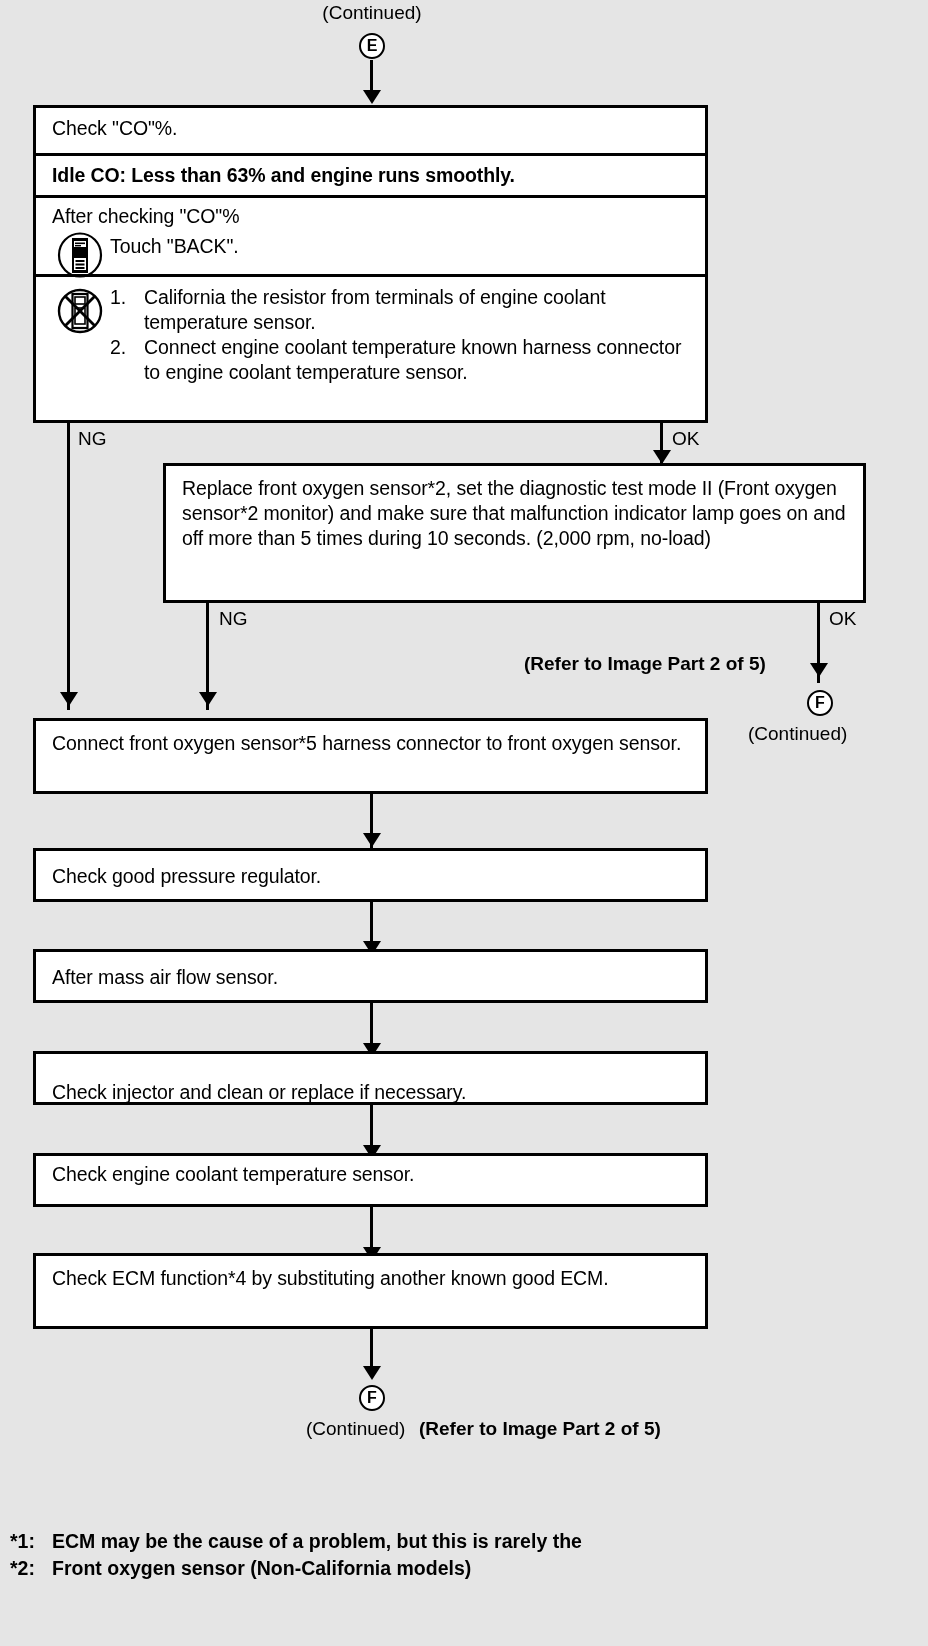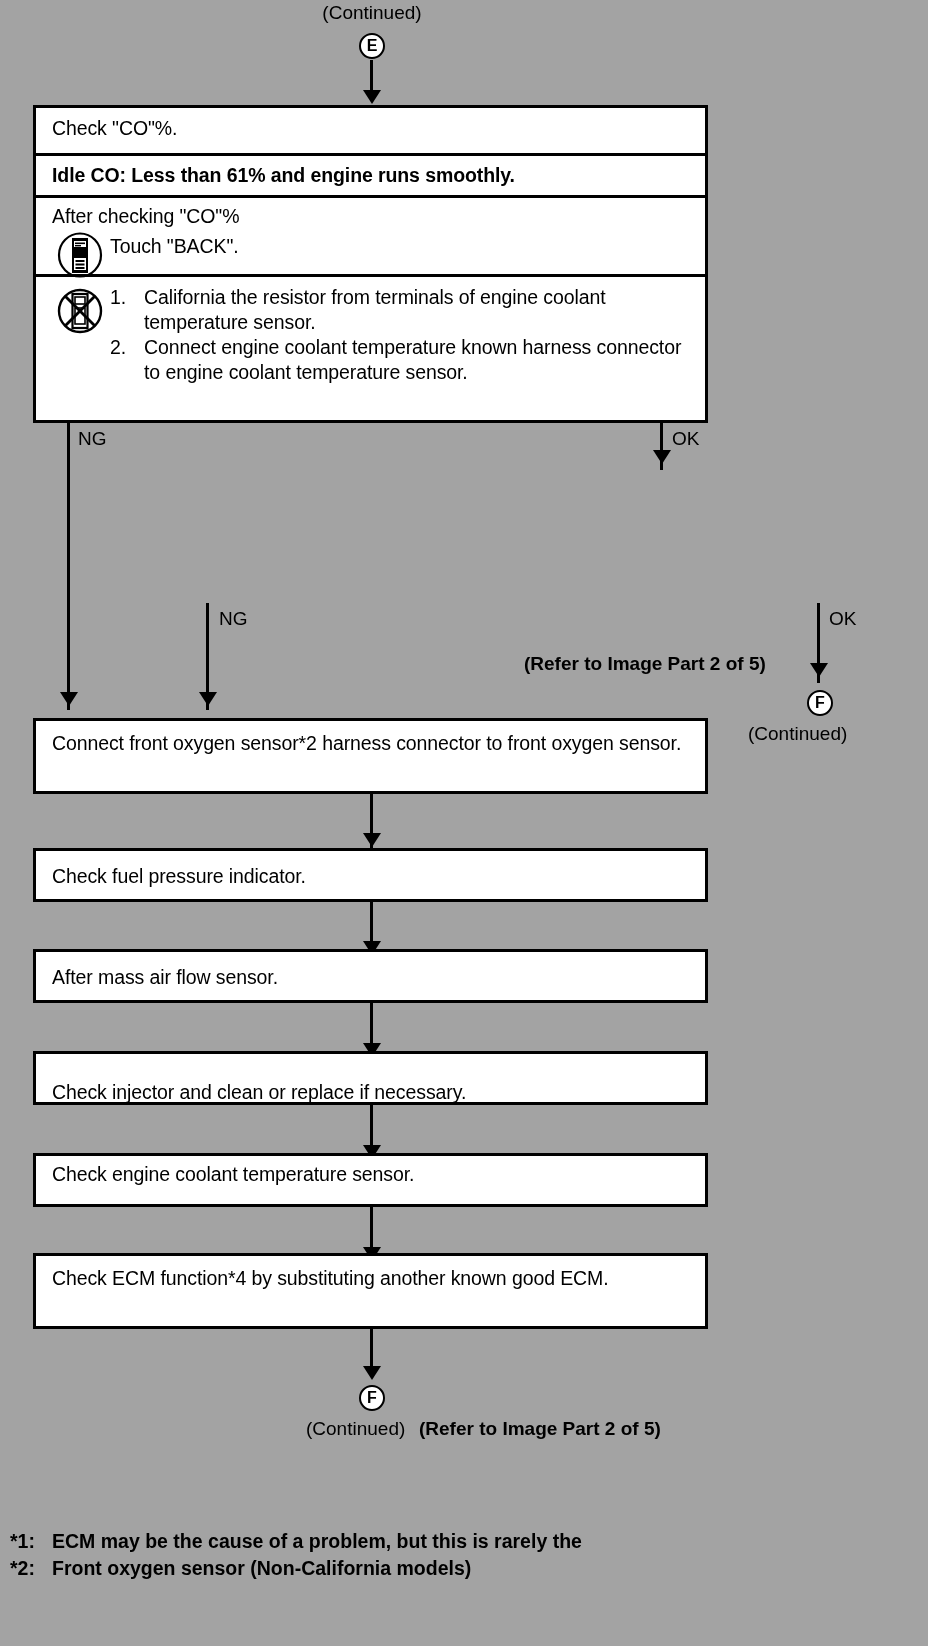--- a/index.html
+++ b/index.html
@@ -9,21 +9,21 @@
   }
   body {
     font-family: "Liberation Sans", sans-serif;
     color: #000000;
   }
   #page {
     position: relative;
     width: 928px;
     height: 1646px;
     overflow: hidden;
-    background: #a3a3a3;
+    background: #e5e5e5;
   }
 
   .vline {
     position: absolute;
     width: 3px;
     background: #000;
   }
   .arrowhead {
     position: absolute;
     width: 0; height: 0;
@@ -147,21 +147,21 @@
   <div class="vline" style="left:370px;top:60px;height:32px;"></div>
   <div class="arrowhead" style="left:363px;top:90px;"></div>
 
   <div class="box" style="left:33px;top:105px;width:675px;height:318px;">
 
     <div class="seg box-pad box-text" style="height:48px;">
       <span>Check "CO"%.</span>
     </div>
 
     <div class="seg box-pad box-text seg-bold" style="height:42px;padding-top:7px;">
-      <span>Idle CO: Less than 61% and engine runs smoothly.</span>
+      <span>Idle CO: Less than 63% and engine runs smoothly.</span>
     </div>
 
     <div class="seg box-text" style="height:79px;padding:6px 12px 6px 14px;">
       <div style="margin-left:2px;">After checking "CO"%</div>
       <div class="icon-row" style="margin-top:1px;">
         <div class="icon-cell">
           <span>
             <svg width="48" height="46" viewBox="0 0 48 46">
               <ellipse cx="24" cy="23" rx="21" ry="21.5" fill="none" stroke="#000" stroke-width="2.2"></ellipse>
               <rect x="16" y="6" width="16" height="35" fill="#000"></rect>
@@ -210,43 +210,46 @@
   </div>
 
   <div class="vline" style="left:67px;top:423px;height:287px;"></div>
   <div class="arrowhead" style="left:60px;top:692px;"></div>
   <div class="label" style="left:78px;top:428px;">NG</div>
 
   <div class="vline" style="left:660px;top:423px;height:47px;"></div>
   <div class="arrowhead" style="left:653px;top:450px;"></div>
   <div class="label" style="left:672px;top:428px;">OK</div>
 
+  <div class="box box-pad box-text" style="left:163px;top:463px;width:703px;height:140px;padding-top:10px;">
+    <span>Replace front oxygen sensor*2, set the diagnostic test mode II (Front oxygen sensor*2 monitor) and make sure that malfunction indicator lamp goes on and off more than 5 times during 10 seconds. (2,000 rpm, no-load)</span>
+  </div>
 
   <div class="vline" style="left:206px;top:603px;height:107px;"></div>
   <div class="arrowhead" style="left:199px;top:692px;"></div>
   <div class="label" style="left:219px;top:608px;">NG</div>
 
   <div class="vline" style="left:817px;top:603px;height:80px;"></div>
   <div class="arrowhead" style="left:810px;top:663px;"></div>
   <div class="label" style="left:829px;top:608px;">OK</div>
 
   <div class="label label-bold" style="left:524px;top:653px;">(Refer to Image Part 2 of 5)</div>
 
   <div class="circle-tag" style="left:807px;top:690px;">F</div>
   <div class="plain" style="left:748px;top:723px;">(Continued)</div>
 
   <div class="box box-pad box-text" style="left:33px;top:718px;width:675px;height:76px;padding-top:10px;">
-    <span>Connect front oxygen sensor*2 harness connector to front oxygen sensor.</span>
+    <span>Connect front oxygen sensor*5 harness connector to front oxygen sensor.</span>
   </div>
 
   <div class="vline" style="left:370px;top:794px;height:55px;"></div>
   <div class="arrowhead" style="left:363px;top:833px;"></div>
 
   <div class="box box-pad box-text" style="left:33px;top:848px;width:675px;height:54px;padding-top:13px;">
-    <span>Check fuel pressure indicator.</span>
+    <span>Check good pressure regulator.</span>
   </div>
 
   <div class="vline" style="left:370px;top:902px;height:55px;"></div>
   <div class="arrowhead" style="left:363px;top:941px;"></div>
 
   <div class="box box-pad box-text" style="left:33px;top:949px;width:675px;height:54px;padding-top:13px;">
     <span>After mass air flow sensor.</span>
   </div>
 
   <div class="vline" style="left:370px;top:1003px;height:55px;"></div>

